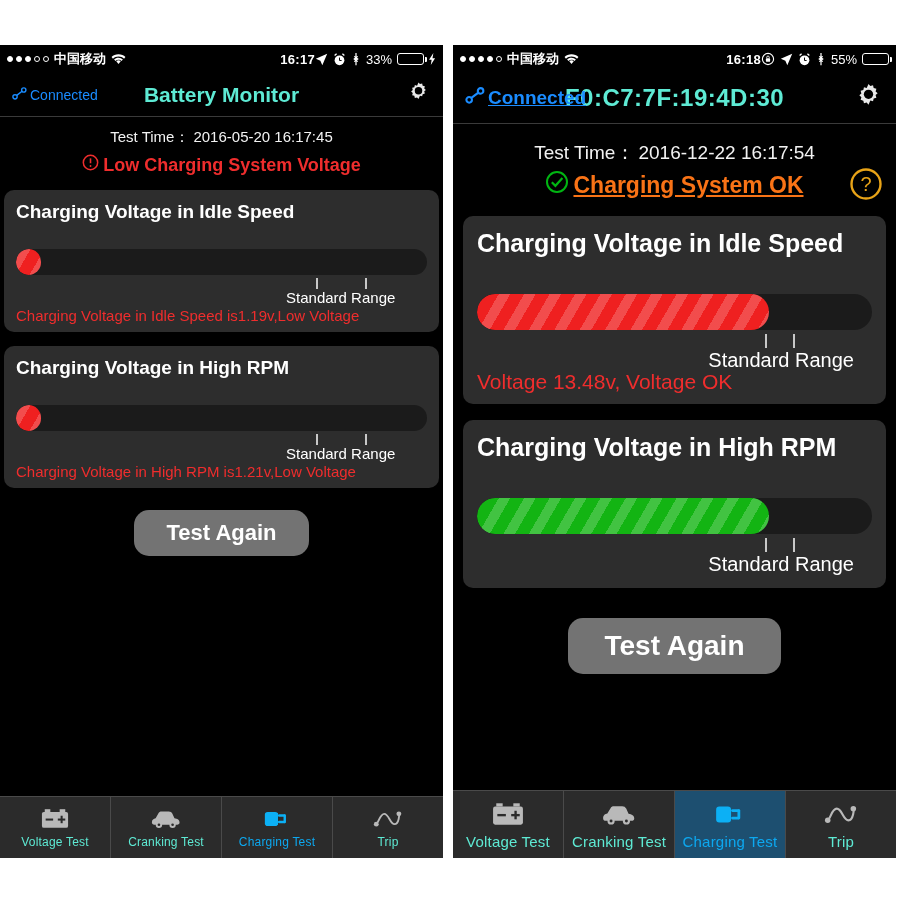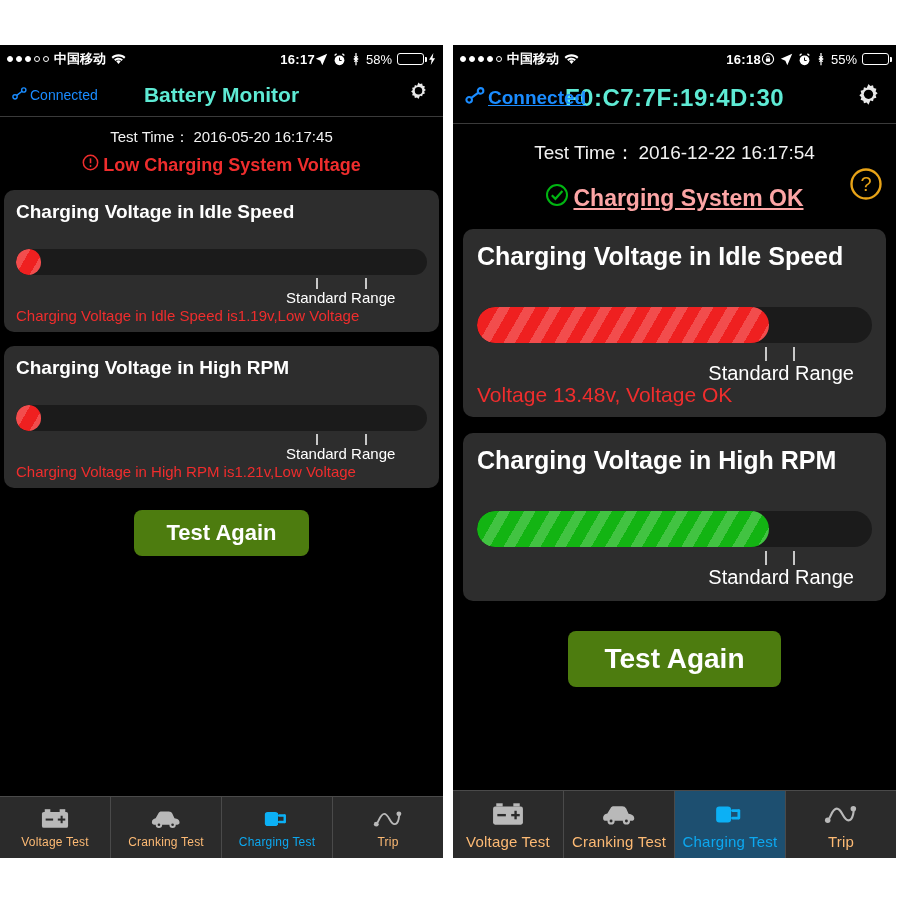--- a/index.html
+++ b/index.html
@@ -93,21 +93,21 @@
   }
   .phone-left  .testtime { font-size: 15px; margin-top: 11px; }
   .phone-right .testtime { font-size: 19px; margin-top: 16px; }
   .testtime .tt-label { margin-right: 4px; }
 
   .verdict {
     text-align: center; width: 100%;
     display: flex; align-items: center; justify-content: center; gap: 4px;
   }
   .phone-left  .verdict { font-size: 18px; margin-top: 7px; font-weight: bold; color: #ef2d2d; }
-  .phone-right .verdict { font-size: 23px; margin-top: 17px; font-weight: bold; color: #fca5a5; }
+  .phone-right .verdict { font-size: 23px; margin-top: 4px; font-weight: bold; color: #f97316; }
   .phone-right .verdict .verdict-text { text-decoration: underline; }
 
   .helpbtn {
     position: absolute; right: 12px; top: 42px;
     width: 36px; height: 36px;
   }
 
   
   .card { background: #2d2d2d; border-radius: 10px; }
   .phone-left  .card { margin-top: 14px; padding: 11px 12px 8px; }
@@ -166,37 +166,37 @@
 
   .note { white-space: nowrap; }
   .phone-left  .note { font-size: 15px; margin-top: -4px; }
   .phone-right .note { font-size: 21px; margin-top: -4px; }
 
   
   .btn-wrap { display: flex; justify-content: center; }
   .phone-left  .btn-wrap { margin-top: 22px; }
   .phone-right .btn-wrap { margin-top: 30px; }
   .testagain {
-    background: #4d7c0f; color: #fff; border: none; font-weight: bold;
-    border-radius: 8px; cursor: pointer; font-family: inherit;
+    background: #737373; color: #fff; border: none; font-weight: bold;
+    border-radius: 15px; cursor: pointer; font-family: inherit;
   }
   .phone-left  .testagain { font-size: 22px; padding: 10px 32px; }
   .phone-right .testagain { font-size: 28px; padding: 12px 36px; }
 
   
   .tabbar {
     display: flex; flex: 0 0 auto; background: #2b2b2b;
     border-top: 1px solid #4a4a4a;
   }
   .phone-left  .tabbar { height: 62px; }
   .phone-right .tabbar { height: 68px; }
   .tab {
     flex: 1 1 0; display: flex; flex-direction: column;
     align-items: center; justify-content: center; gap: 3px;
-    border-right: 1px solid #4a4a4a; color: #fdba74; cursor: pointer;
+    border-right: 1px solid #4a4a4a; color: #5eead4; cursor: pointer;
     background: #2b2b2b;
   }
   .tab:last-child { border-right: none; }
   .tab.active { color: #0ca8f0; background: #1d4f70; }
   .phone-left  .tab.active { background: #2b2b2b; }
   .tab-label { font-size: 12px; letter-spacing: .2px; }
   .phone-right .tab-label { font-size: 15px; }
   .tab-icon { height: 26px; display: flex; align-items: center; justify-content: center; }
   .phone-right .tab-icon { height: 30px; }
 </style>
@@ -237,21 +237,21 @@
               <circle cx="8" cy="9" r="6" fill="#fff"></circle>
               <path d="M8 5.6v3.6h2.6" stroke="#000" stroke-width="1.2" fill="none"></path>
               <path d="M2 3.2 4.4 1M14 3.2 11.6 1" stroke="#fff" stroke-width="1.6"></path>
             </svg>
         </span>
         <span class="sb-ico">
           <svg width="10" height="14" viewBox="0 0 10 16">
               <path d="M3 5l4 3-4 3M7 5 3 8l4 3M5 1v14" stroke="#fff" stroke-width="1.4" fill="none"></path>
             </svg>
         </span>
-        <span class="sb-pct">58%</span>
+        <span class="sb-pct">33%</span>
         <span class="batt"><span class="fill" style="width:100%;background:#2fd24f"></span></span>
         <span class="sb-ico">
           <svg width="7" height="12" viewBox="0 0 8 14">
               <path d="M5 0 0 8h3l-1 6 5-8H4z" fill="#fff"></path>
             </svg>
         </span>
       </div>
     </div>
 
     <div class="navbar">

